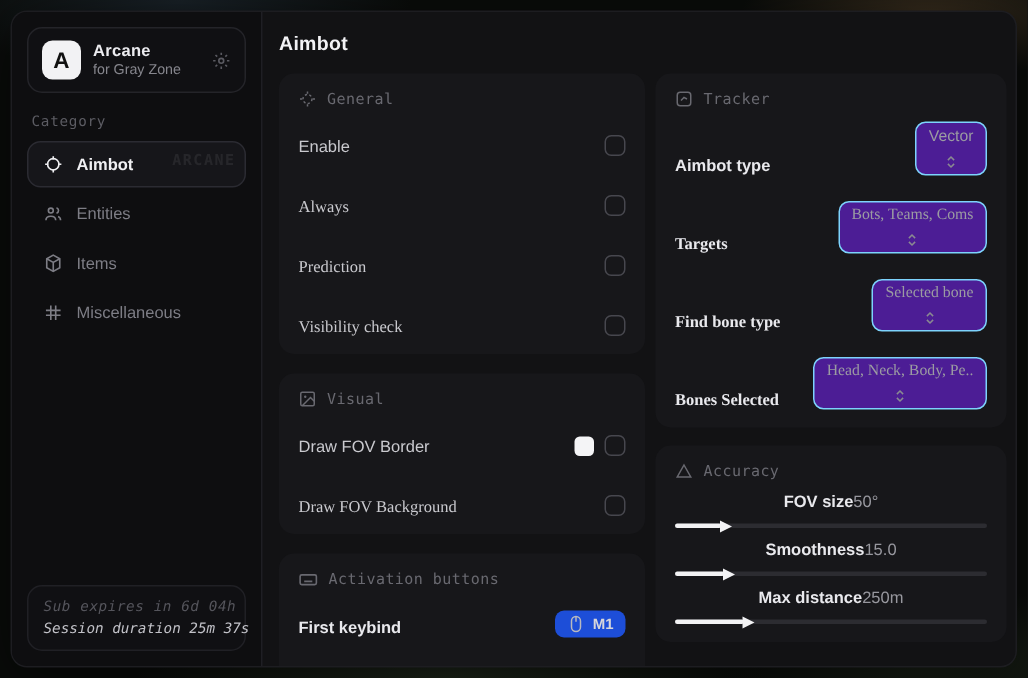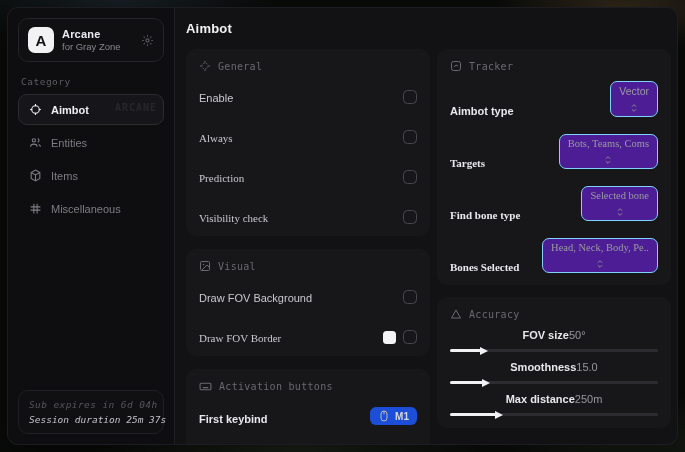--- a/index.html
+++ b/index.html
@@ -225,30 +225,30 @@
             <span class="ic">
               <svg width="12" height="12" viewBox="0 0 24 24" fill="none" stroke="currentColor" stroke-width="2">
                   <rect x="3" y="3" width="18" height="18" rx="2"></rect>
                   <circle cx="9" cy="9" r="1.6" fill="currentColor" stroke="none"></circle>
                   <path d="M21 15l-5-5-11 11"></path>
                 </svg>
             </span>
             <span>Visual</span>
           </div>
           <div class="row">
-            <span class="row-label">Draw FOV Background</span>
-            <span class="checkbox"></span>
-          </div>
-          <div class="row">
             <span class="row-label">Draw FOV Border</span>
             <span class="ctrl-group">
               <span class="swatch"></span>
               <span class="checkbox"></span>
             </span>
           </div>
+          <div class="row">
+            <span class="row-label">Draw FOV Background</span>
+            <span class="checkbox"></span>
+          </div>
         </div>
 
         <div class="panel">
           <div class="panel-header">
             <span class="ic">
               <svg width="13" height="13" viewBox="0 0 24 24" fill="none" stroke="currentColor" stroke-width="2">
                   <rect x="2" y="6" width="20" height="12" rx="2"></rect>
                   <path d="M6 10h.01M10 10h.01M14 10h.01M18 10h.01M7 14h10"></path>
                 </svg>
             </span>

